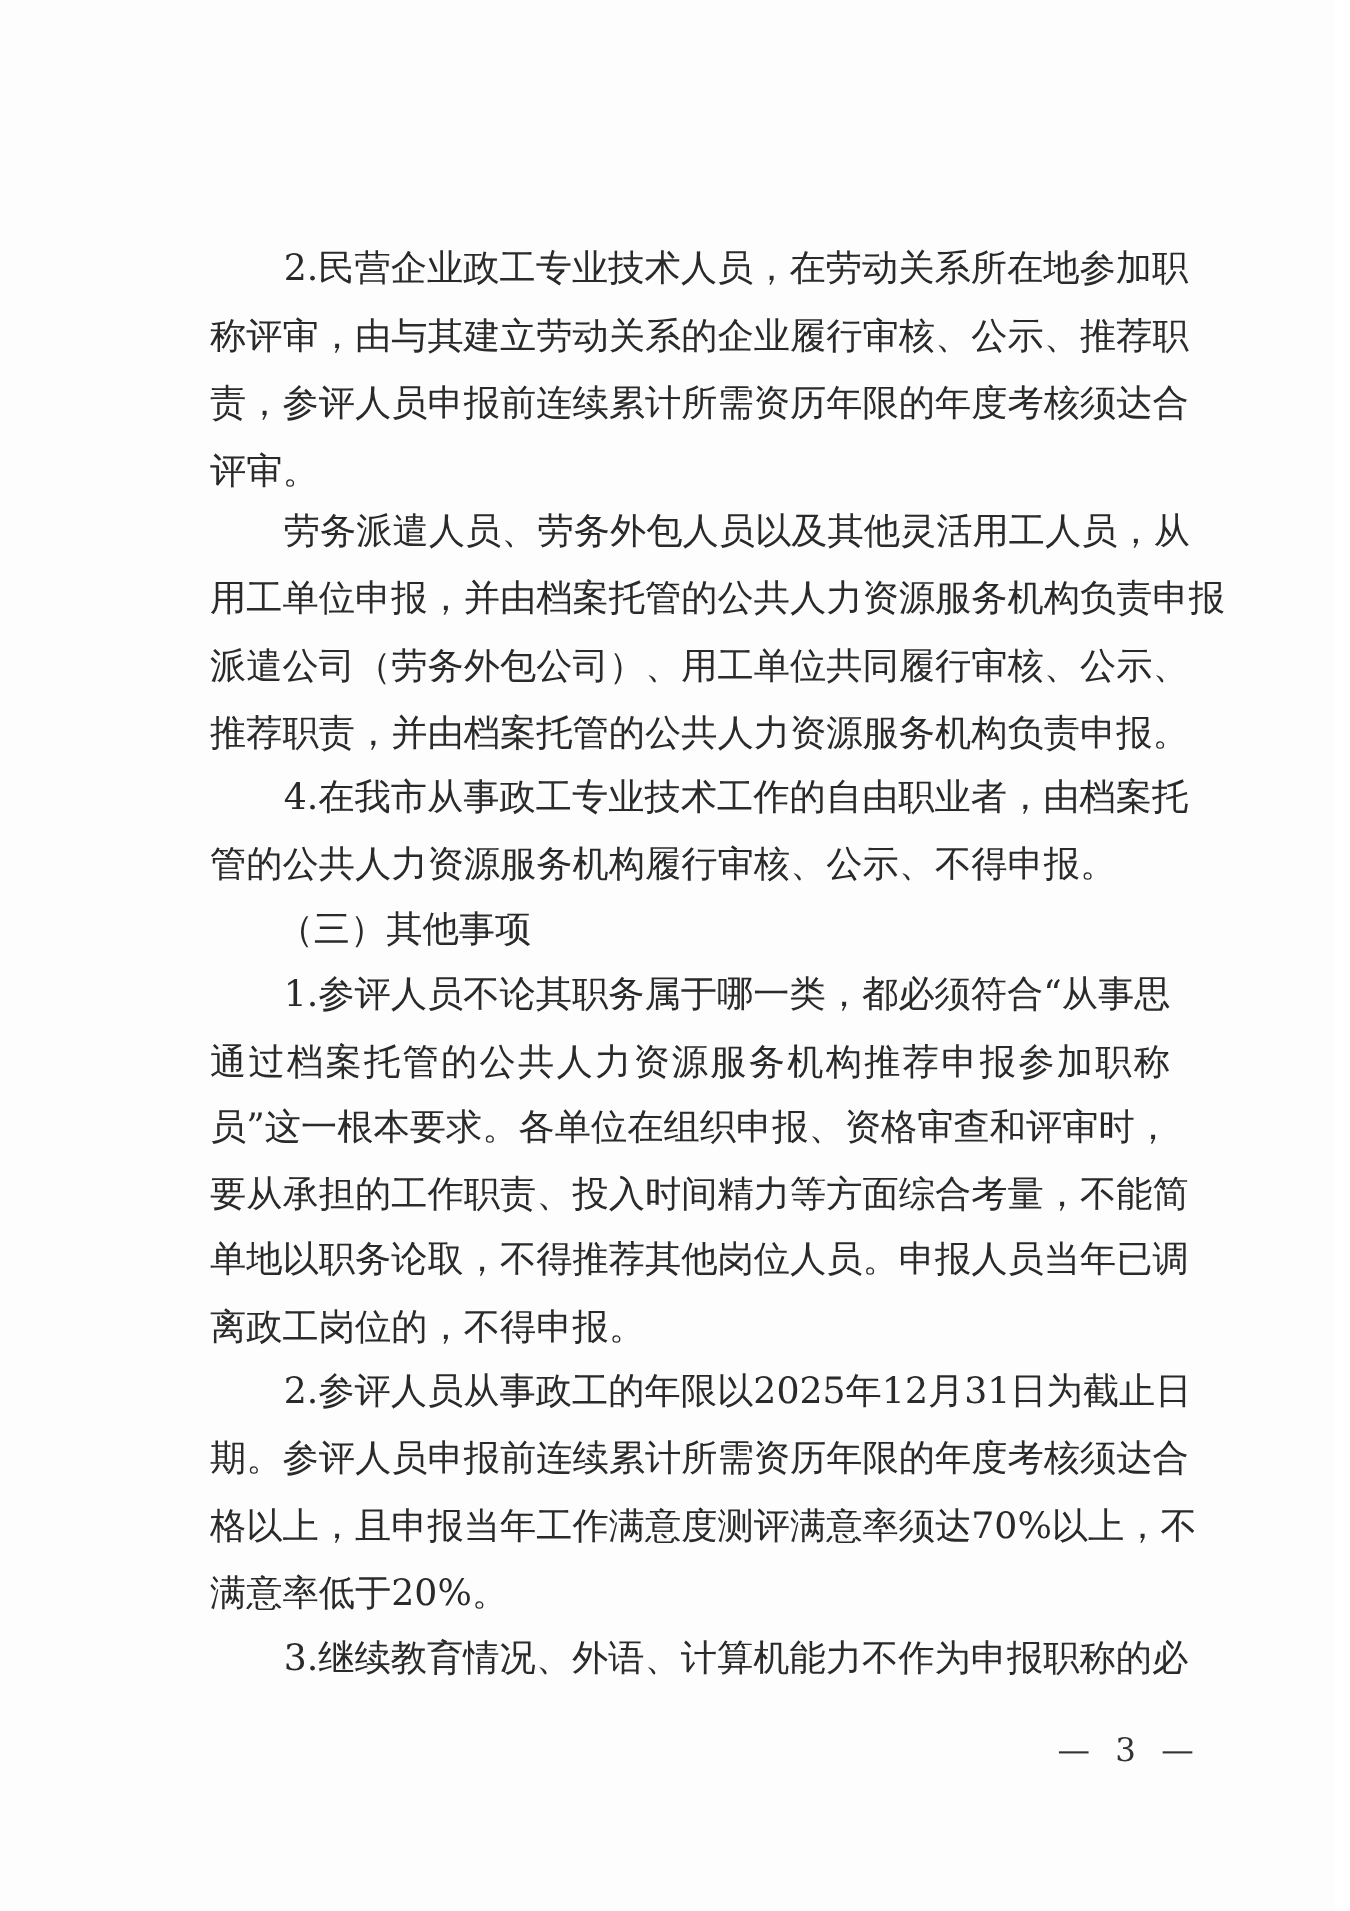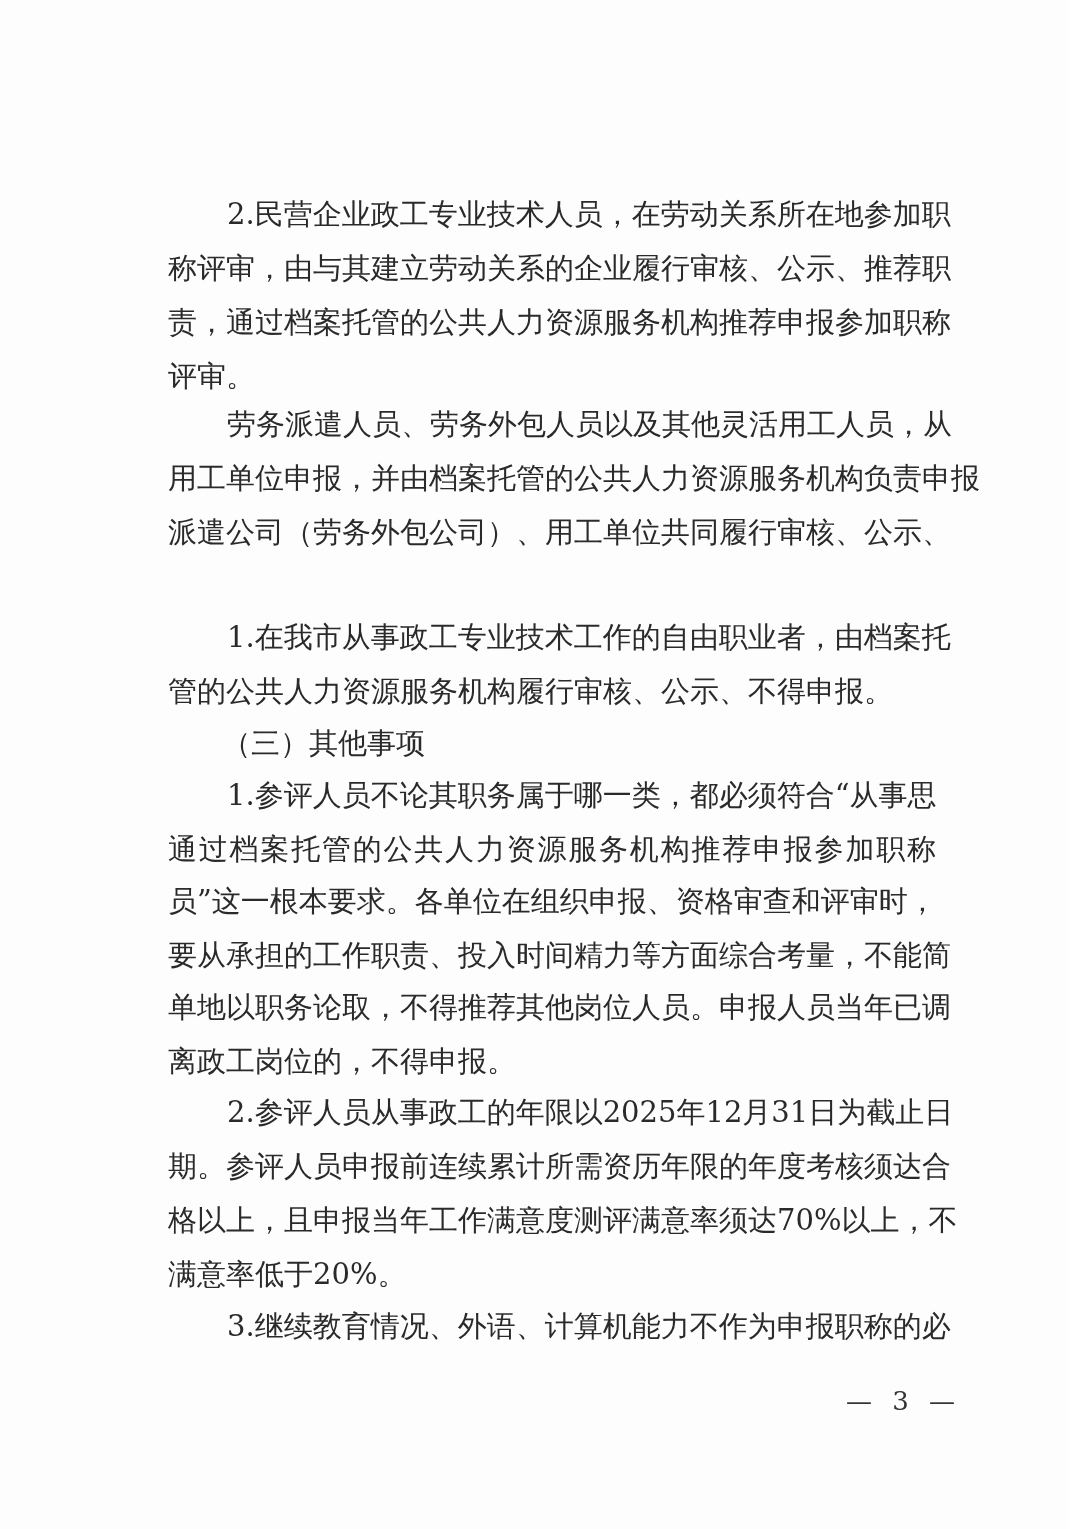--- a/index.html
+++ b/index.html
@@ -41,28 +41,29 @@
       color: #333;
       letter-spacing: 6px;
     }
   </style>
 </head>
 <body>
 
 <div class="page">
   <div class="line indent" style="top:197px">2.民营企业政工专业技术人员，在劳动关系所在地参加职</div>
   <div class="line" style="top:251px">称评审，由与其建立劳动关系的企业履行审核、公示、推荐职</div>
-  <div class="line" style="top:305px">责，通过档案托管的公共人力资源服务机构推荐申报参加职称</div>
+  <div class="line" style="top:305px">责，参评人员申报前连续累计所需资历年限的年度考核须达合</div>
   <div class="line last" style="top:359px">评审。</div>
 
   <div class="line indent" style="top:407px">劳务派遣人员、劳务外包人员以及其他灵活用工人员，从</div>
   <div class="line" style="top:461px">用工单位申报，并由档案托管的公共人力资源服务机构负责申报</div>
   <div class="line" style="top:515px">派遣公司（劳务外包公司）、用工单位共同履行审核、公示、</div>
+  <div class="line" style="top:569px">推荐职责，并由档案托管的公共人力资源服务机构负责申报。</div>
 
-  <div class="line indent" style="top:620px">1.在我市从事政工专业技术工作的自由职业者，由档案托</div>
+  <div class="line indent" style="top:620px">4.在我市从事政工专业技术工作的自由职业者，由档案托</div>
   <div class="line last" style="top:674px">管的公共人力资源服务机构履行审核、公示、不得申报。</div>
 
   <div class="line heading" style="top:726px">（三）其他事项</div>
 
   <div class="line indent" style="top:778px">1.参评人员不论其职务属于哪一类，都必须符合“从事思</div>
   <div class="line" style="top:832px">通过档案托管的公共人力资源服务机构推荐申报参加职称</div>
   <div class="line" style="top:884px">员”这一根本要求。各单位在组织申报、资格审查和评审时，</div>
   <div class="line" style="top:938px">要从承担的工作职责、投入时间精力等方面综合考量，不能简</div>
   <div class="line" style="top:990px">单地以职务论取，不得推荐其他岗位人员。申报人员当年已调</div>
   <div class="line last" style="top:1044px">离政工岗位的，不得申报。</div>

